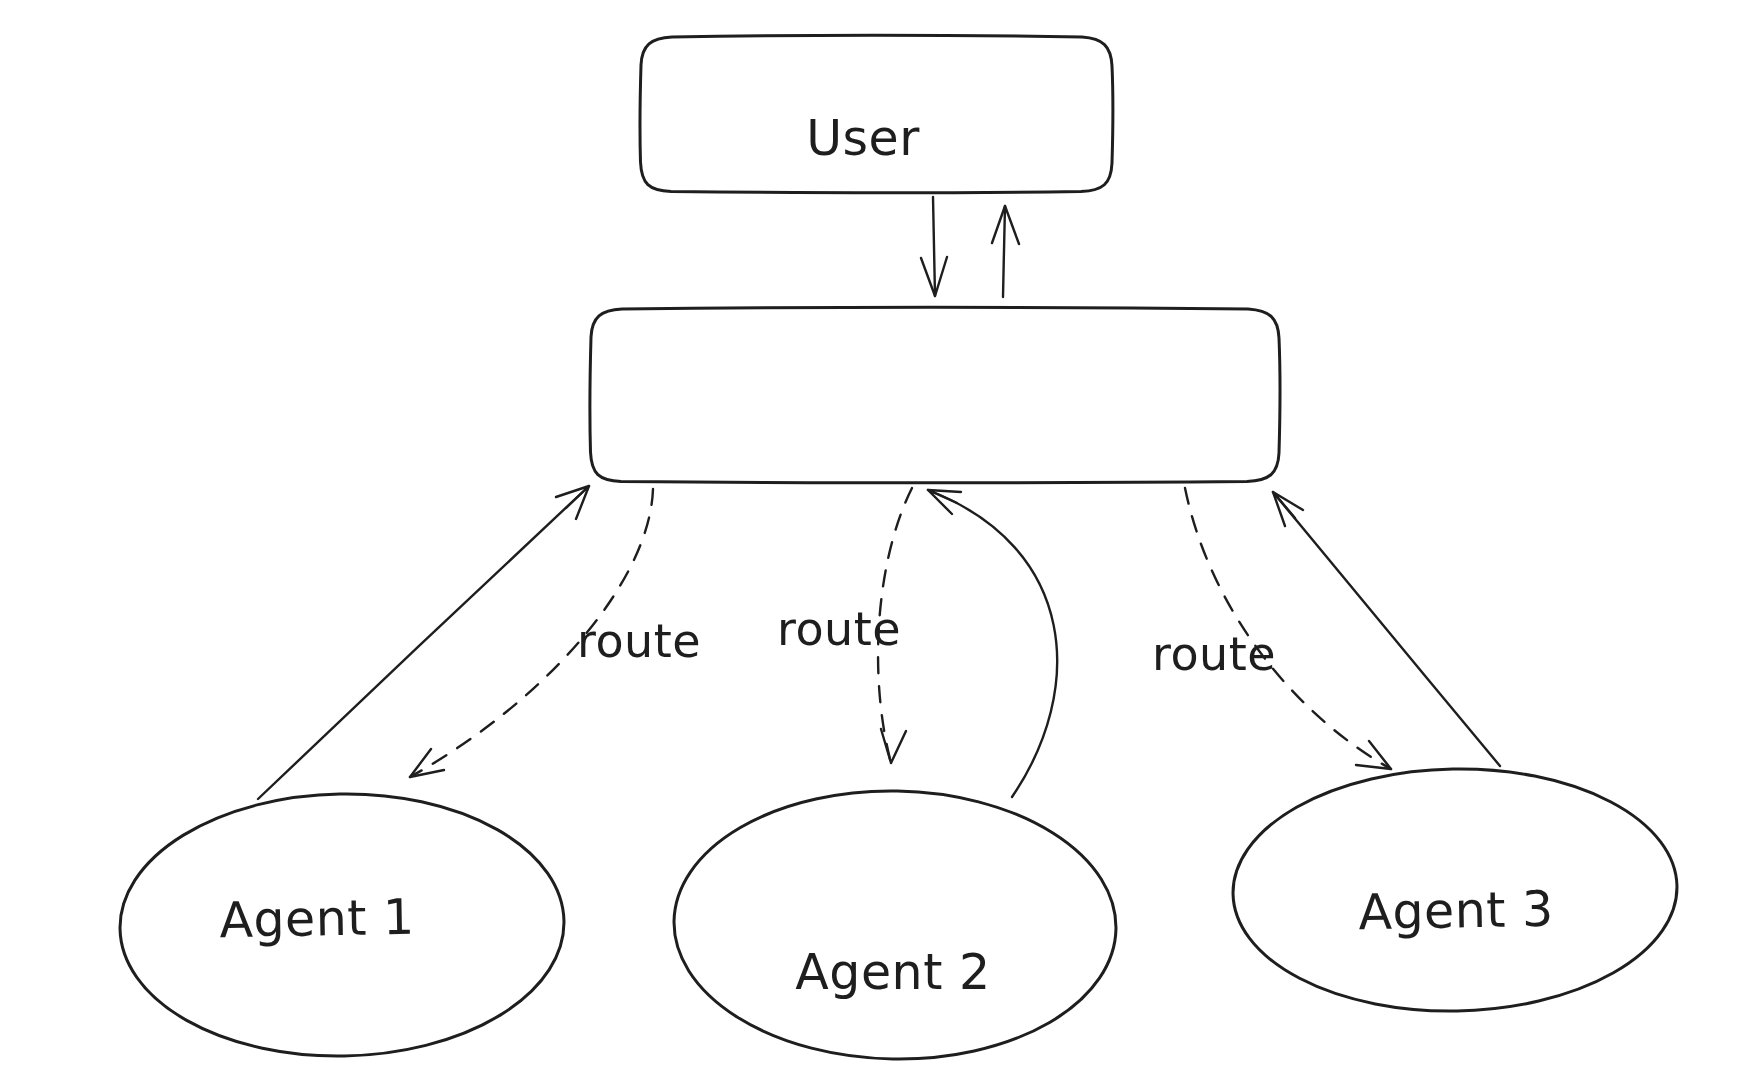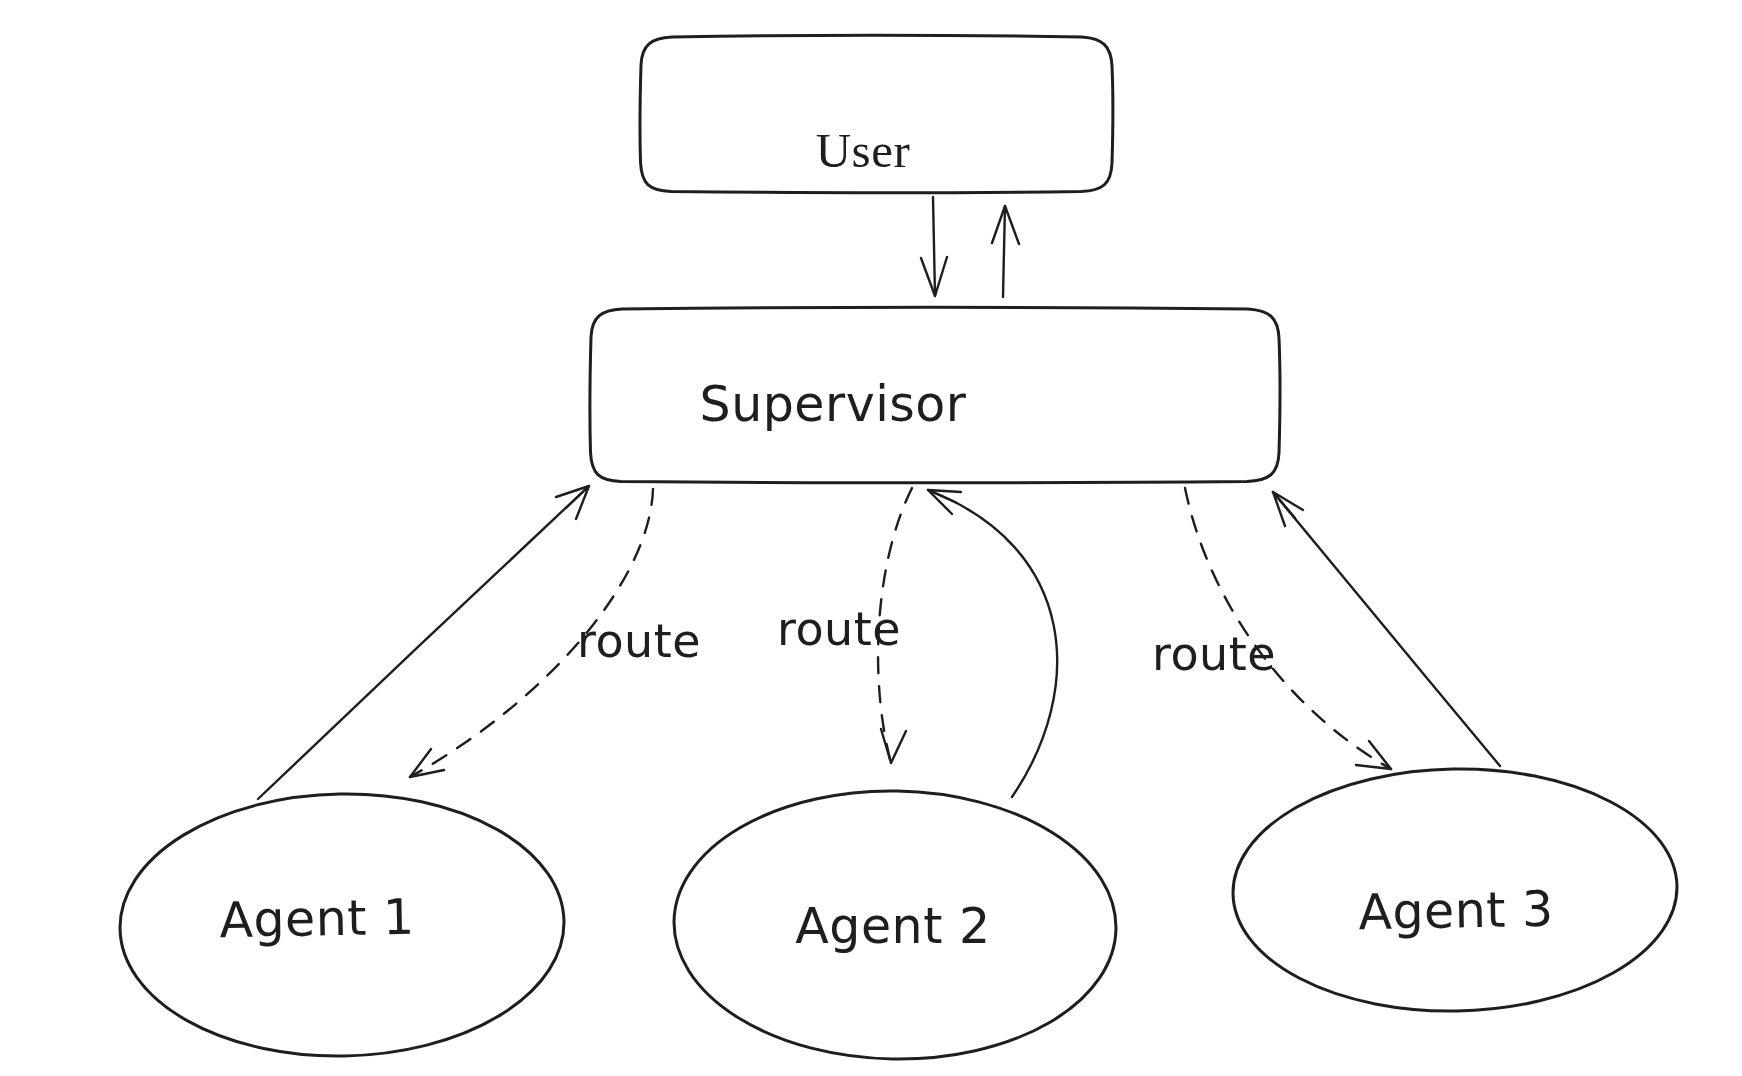--- a/index.html
+++ b/index.html
@@ -102,27 +102,26 @@
       </g>
 
       <g stroke-width="2.4">
         <path stroke-dasharray="16 13" d="M 1185,488 C 1210,610 1295,715 1391,769"></path>
         <path d="M 1391,769 L 1356,765 M 1391,769 L 1369,741"></path>
       </g>
 
     </g>
   </svg>
 
-  <div class="lbl" style="left:863px; top:150px;font-family:Liberation Serif, serif;">User</div>
+  <div class="lbl" style="left:863px; top:138px;">User</div>
 
-  <div class="lbl" style="left:833px; top:404px;">Supervisor</div>
 
   <div class="lbl tilt1" style="left:317px; top:919px;">Agent 1</div>
 
-  <div class="lbl" style="left:893px; top:926px;">Agent 2</div>
+  <div class="lbl" style="left:893px; top:972px;">Agent 2</div>
 
   <div class="lbl tilt1" style="left:1456px; top:911px;">Agent 3</div>
 
   <div class="lbl route" style="left:639px; top:641px;">route</div>
 
   <div class="lbl route" style="left:839px; top:629px;">route</div>
 
   <div class="lbl route" style="left:1214px; top:654px;">route</div>
 
 </div>

